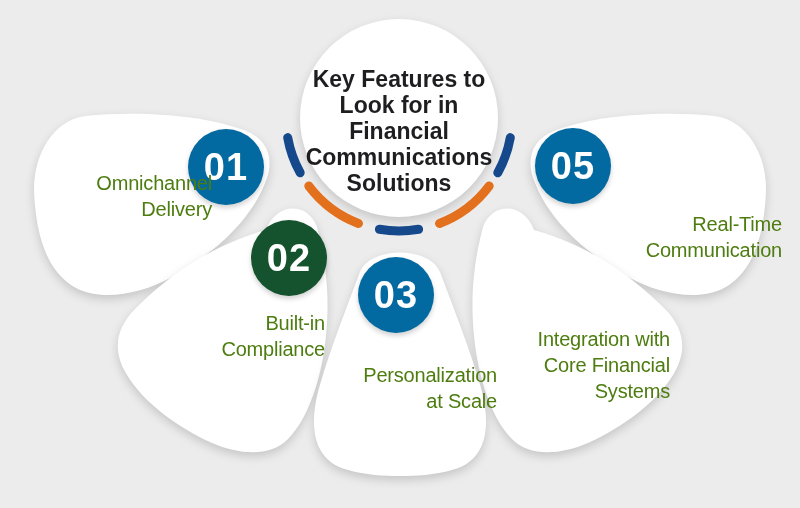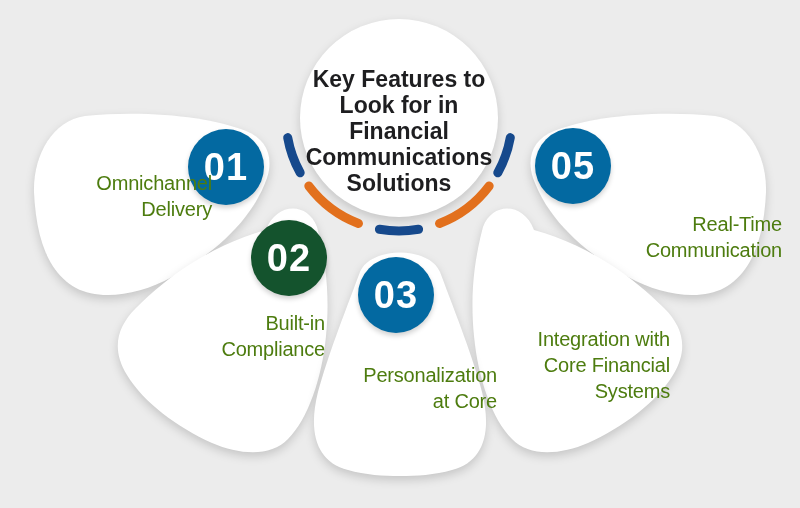--- a/index.html
+++ b/index.html
@@ -143,20 +143,20 @@
   <div class="badge blue badge-1">01</div>
   <div class="badge orange badge-2">02</div>
   <div class="badge blue badge-3">03</div>
   <div class="badge blue badge-5">05</div>
 
   <div class="label label-1">Omnichannel
 Delivery</div>
   <div class="label label-2">Built-in
 Compliance</div>
   <div class="label label-3">Personalization
-at Core</div>
+at Scale</div>
   <div class="label label-4">Integration with
 Core Financial
 Systems</div>
   <div class="label label-5">Real-Time
 Communication</div>
 
 </div>
 
 </body></html>

